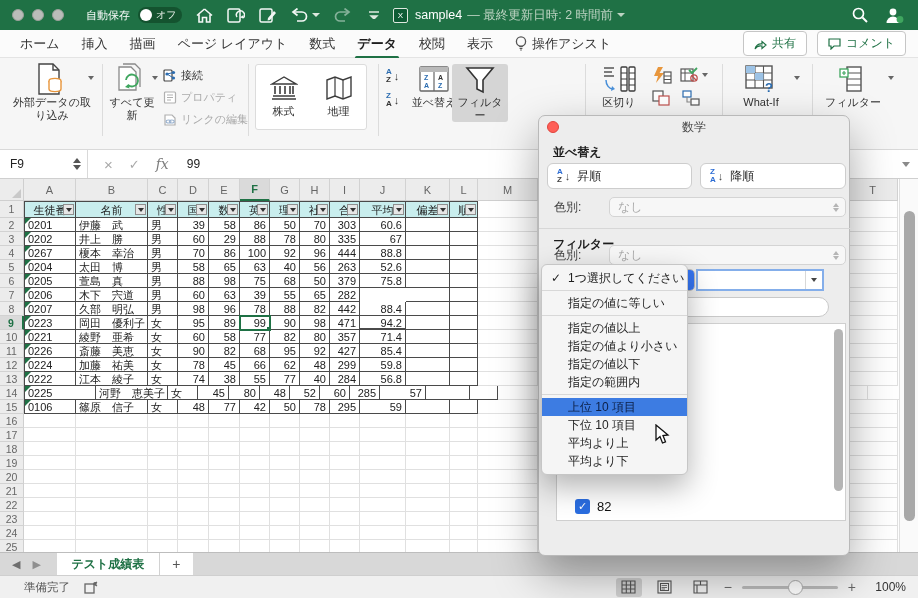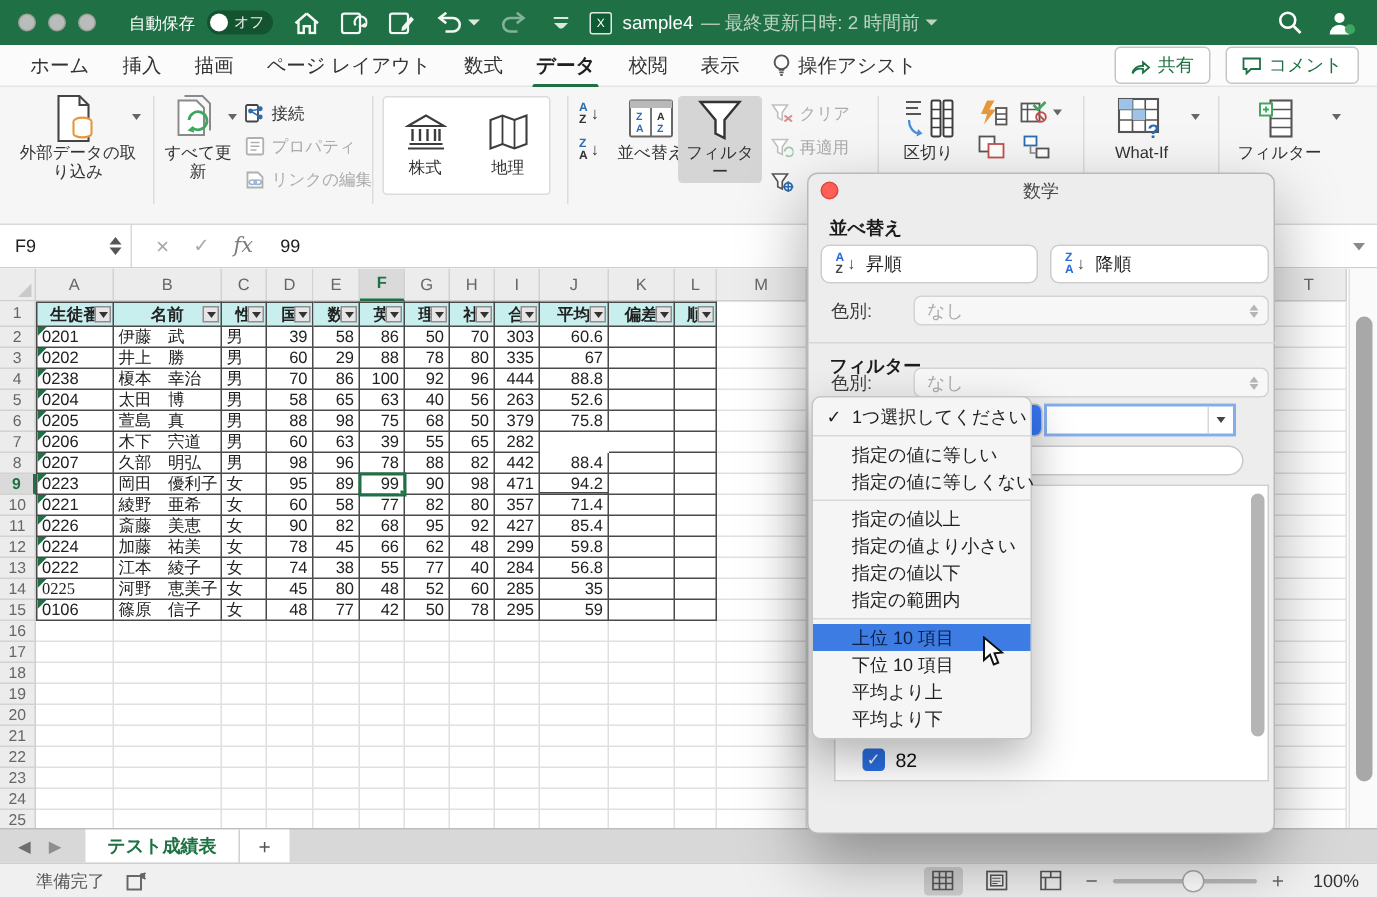--- a/index.html
+++ b/index.html
@@ -65,21 +65,21 @@
   .col-h.sel { background:#dadada; color:#1f7145; font-weight:bold; border-bottom:2px solid #1f7145; }
   .rowheads { position:absolute; left:0; top:22px; width:24px; }
   .row-h { width:24px; border-right:1px solid #cfcfcf; border-bottom:1px solid #d2d2d2; background:#ececec; color:#666; font-size:10.5px; display:flex; align-items:center; justify-content:center; }
   .row-h.sel { background:#dadada; color:#1f7145; font-weight:bold; border-right:2px solid #1f7145; }
   .cells { position:absolute; left:24px; top:22px; }
   .grow { display:flex; }
   .gc { border-right:1px solid #e0e0e0; border-bottom:1px solid #e0e0e0; font-size:11px; overflow:hidden; white-space:nowrap; position:relative; }
   .gc.tc { border-right:1px solid #4a4a4a; border-bottom:1px solid #4a4a4a; }
   .gc.ttop { border-top:1.5px solid #4a4a4a; }
   .gc.tleft { border-left:1.5px solid #4a4a4a; }
-  .gc.hdr { background:#c9eeee; font-weight:bold; text-align:center; }
+  .gc.hdr { background:#c9eeee; font-weight:normal; text-align:center; }
   .gc.num { text-align:right; padding-right:3px; }
   .gc.txt { padding-left:3px; }
   .fbtn { position:absolute; right:1px; top:2px; width:11px; height:11px; background:#e6e6e6; border:1px solid #8f8f8f; display:flex; align-items:center; justify-content:center; }
   .fbtn::after { content:""; width:0; height:0; border-left:3px solid transparent; border-right:3px solid transparent; border-top:4px solid #333; }
   .tri { position:absolute; left:0; top:0; width:0; height:0; border-right:6px solid transparent; border-top:6px solid #1f7145; }
   .selcell { outline:2px solid #1f7145; outline-offset:-1px; z-index:2; }
   .handle { position:absolute; right:-2px; bottom:-2px; width:5px; height:5px; background:#1f7145; border:1px solid #fff; z-index:3; }
   .vscroll { position:absolute; right:0; top:0; width:19px; height:373px; background:#fafafa; border-left:1px solid #e0e0e0; }
   .vthumb { position:absolute; left:4px; top:32px; width:11px; height:310px; border-radius:6px; background:#a8a8a8; }
 
@@ -347,43 +347,20 @@
     </span>
     <span>並べ替え</span>
   </div>
   <div class="bigbtn filter-active" style="left:452px; width:56px; height:58px; top:6px;">
     <span class="ic">
       <svg width="30" height="28" viewBox="0 0 30 28">
           <path d="M2 2 H28 L18 14 V26 L12 23 V14 Z" stroke="#333" stroke-width="1.6" fill="#fff"></path>
         </svg>
     </span>
     <span>フィルター</span>
-  </div>
-  <div style="position:absolute; left:514px; top:8px; display:flex; flex-direction:column; gap:4px;">
-    <span class="smallbtn dis">
-      <svg width="15" height="13" viewBox="0 0 15 13">
-          <path d="M1 1 H11 L7.5 6 V11 L4.5 9.5 V6 Z" stroke="#c0c0c0" stroke-width="1.1" fill="#fff"></path>
-          <path d="M9 8 L14 12 M14 8 L9 12" stroke="#d98c8c" stroke-width="1.3"></path>
-        </svg>
-      <span>クリア</span>
-    </span>
-    <span class="smallbtn dis">
-      <svg width="15" height="13" viewBox="0 0 15 13">
-          <path d="M1 1 H11 L7.5 6 V11 L4.5 9.5 V6 Z" stroke="#c0c0c0" stroke-width="1.1" fill="#fff"></path>
-          <path d="M9 9 a3 3 0 1 1 1 2.5" stroke="#9fc7a9" stroke-width="1.2" fill="none"></path>
-        </svg>
-      <span>再適用</span>
-    </span>
-    <span class="smallbtn">
-      <svg width="15" height="13" viewBox="0 0 15 13">
-          <path d="M1 1 H11 L7.5 6 V11 L4.5 9.5 V6 Z" stroke="#555" stroke-width="1.1" fill="#fff"></path>
-          <circle cx="11.5" cy="9.5" r="2.6" stroke="#2b6cb0" stroke-width="1.2" fill="none"></circle>
-          <path d="M11.5 5.8 V13.2 M7.8 9.5 H15.2" stroke="#2b6cb0" stroke-width="1"></path>
-        </svg>
-    </span>
   </div>
   <div class="rgl" style="left:400px; width:150px;">並べ替え/フィルター</div>
   <div class="rdiv" style="left:585px;"></div>
 
   <div class="bigbtn" style="left:593px; width:52px;">
     <span class="ic">
       <svg width="34" height="28" viewBox="0 0 34 28">
           <path d="M2 3 H12 M2 7 H10 M2 11 H12" stroke="#555" stroke-width="1.4"></path>
           <path d="M4 15 a7 9 0 0 0 7 9" stroke="#4a90d9" stroke-width="1.5" fill="none"></path>
           <path d="M9 26 L13 24 L10 21 Z" fill="#4a90d9"></path>
@@ -579,21 +556,21 @@
         <div class="gc tc num" style="width: 28px; line-height: 14px;"><span></span></div>
         <div class="gc" style="width: 60px; line-height: 14px;"></div>
         <div class="gc" style="width: 62px; line-height: 14px;"></div>
         <div class="gc" style="width: 62px; line-height: 14px;"></div>
         <div class="gc" style="width: 62px; line-height: 14px;"></div>
         <div class="gc" style="width: 62px; line-height: 14px;"></div>
         <div class="gc" style="width: 62px; line-height: 14px;"></div>
         <div class="gc" style="width: 50px; line-height: 14px;"></div>
       </div>
       <div class="grow" style="height: 14px;">
-        <div class="gc tc tleft txt" style="width: 52px; line-height: 14px;"><span>0238</span><span class="tri"></span></div>
+        <div class="gc tc tleft txt" style="width: 52px; line-height: 14px;"><span>0267</span><span class="tri"></span></div>
         <div class="gc tc txt" style="width: 72px; line-height: 14px;"><span>榎本　幸治</span></div>
         <div class="gc tc txt" style="width: 30px; line-height: 14px;"><span>男</span></div>
         <div class="gc tc num" style="width: 31px; line-height: 14px;"><span>70</span></div>
         <div class="gc tc num" style="width: 31px; line-height: 14px;"><span>86</span></div>
         <div class="gc tc num" style="width: 30px; line-height: 14px;"><span>100</span></div>
         <div class="gc tc num" style="width: 30px; line-height: 14px;"><span>92</span></div>
         <div class="gc tc num" style="width: 30px; line-height: 14px;"><span>96</span></div>
         <div class="gc tc num" style="width: 30px; line-height: 14px;"><span>444</span></div>
         <div class="gc tc num" style="width: 46px; line-height: 14px;"><span>88.8</span></div>
         <div class="gc tc num" style="width: 44px; line-height: 14px;"><span></span></div>
@@ -789,30 +766,30 @@
         <div class="gc tc num" style="width: 28px; line-height: 14px;"><span></span></div>
         <div class="gc" style="width: 60px; line-height: 14px;"></div>
         <div class="gc" style="width: 62px; line-height: 14px;"></div>
         <div class="gc" style="width: 62px; line-height: 14px;"></div>
         <div class="gc" style="width: 62px; line-height: 14px;"></div>
         <div class="gc" style="width: 62px; line-height: 14px;"></div>
         <div class="gc" style="width: 62px; line-height: 14px;"></div>
         <div class="gc" style="width: 50px; line-height: 14px;"></div>
       </div>
       <div class="grow" style="height: 14px;">
-        <div class="gc tc tleft txt" style="width: 52px; line-height: 14px; font-family: Liberation Serif, serif;"><span>0225</span><span class="tri"></span></div>
+        <div class="gc tc tleft txt" style="width: 72px; line-height: 14px;"><span>0225</span><span class="tri"></span></div>
         <div class="gc tc txt" style="width: 72px; line-height: 14px;"><span>河野　恵美子</span></div>
         <div class="gc tc txt" style="width: 30px; line-height: 14px;"><span>女</span></div>
         <div class="gc tc num" style="width: 31px; line-height: 14px;"><span>45</span></div>
         <div class="gc tc num" style="width: 31px; line-height: 14px;"><span>80</span></div>
         <div class="gc tc num" style="width: 30px; line-height: 14px;"><span>48</span></div>
         <div class="gc tc num" style="width: 30px; line-height: 14px;"><span>52</span></div>
         <div class="gc tc num" style="width: 30px; line-height: 14px;"><span>60</span></div>
         <div class="gc tc num" style="width: 30px; line-height: 14px;"><span>285</span></div>
-        <div class="gc tc num" style="width: 46px; line-height: 14px;"><span>35</span></div>
+        <div class="gc tc num" style="width: 46px; line-height: 14px;"><span>57</span></div>
         <div class="gc tc num" style="width: 44px; line-height: 14px;"><span></span></div>
         <div class="gc tc num" style="width: 28px; line-height: 14px;"><span></span></div>
         <div class="gc" style="width: 60px; line-height: 14px;"></div>
         <div class="gc" style="width: 62px; line-height: 14px;"></div>
         <div class="gc" style="width: 62px; line-height: 14px;"></div>
         <div class="gc" style="width: 62px; line-height: 14px;"></div>
         <div class="gc" style="width: 62px; line-height: 14px;"></div>
         <div class="gc" style="width: 62px; line-height: 14px;"></div>
         <div class="gc" style="width: 50px; line-height: 14px;"></div>
       </div>
@@ -1111,21 +1088,20 @@
       <span class="chk">✓</span>
       <span>82</span>
     </div>
   </div>
 </div>
 
 <div class="menu">
     <div class="mi"><span class="chkmark">✓</span><span>1つ選択してください</span></div>
     <div class="msep"></div>
     <div class="mi"><span>指定の値に等しい</span></div>
-    <div class="mi"><span>指定の値に等しくない</span></div>
     <div class="msep"></div>
     <div class="mi"><span>指定の値以上</span></div>
     <div class="mi"><span>指定の値より小さい</span></div>
     <div class="mi"><span>指定の値以下</span></div>
     <div class="mi"><span>指定の範囲内</span></div>
     <div class="msep"></div>
     <div class="mi hl"><span>上位 10 項目</span></div>
     <div class="mi"><span>下位 10 項目</span></div>
     <div class="mi"><span>平均より上</span></div>
     <div class="mi"><span>平均より下</span></div>

